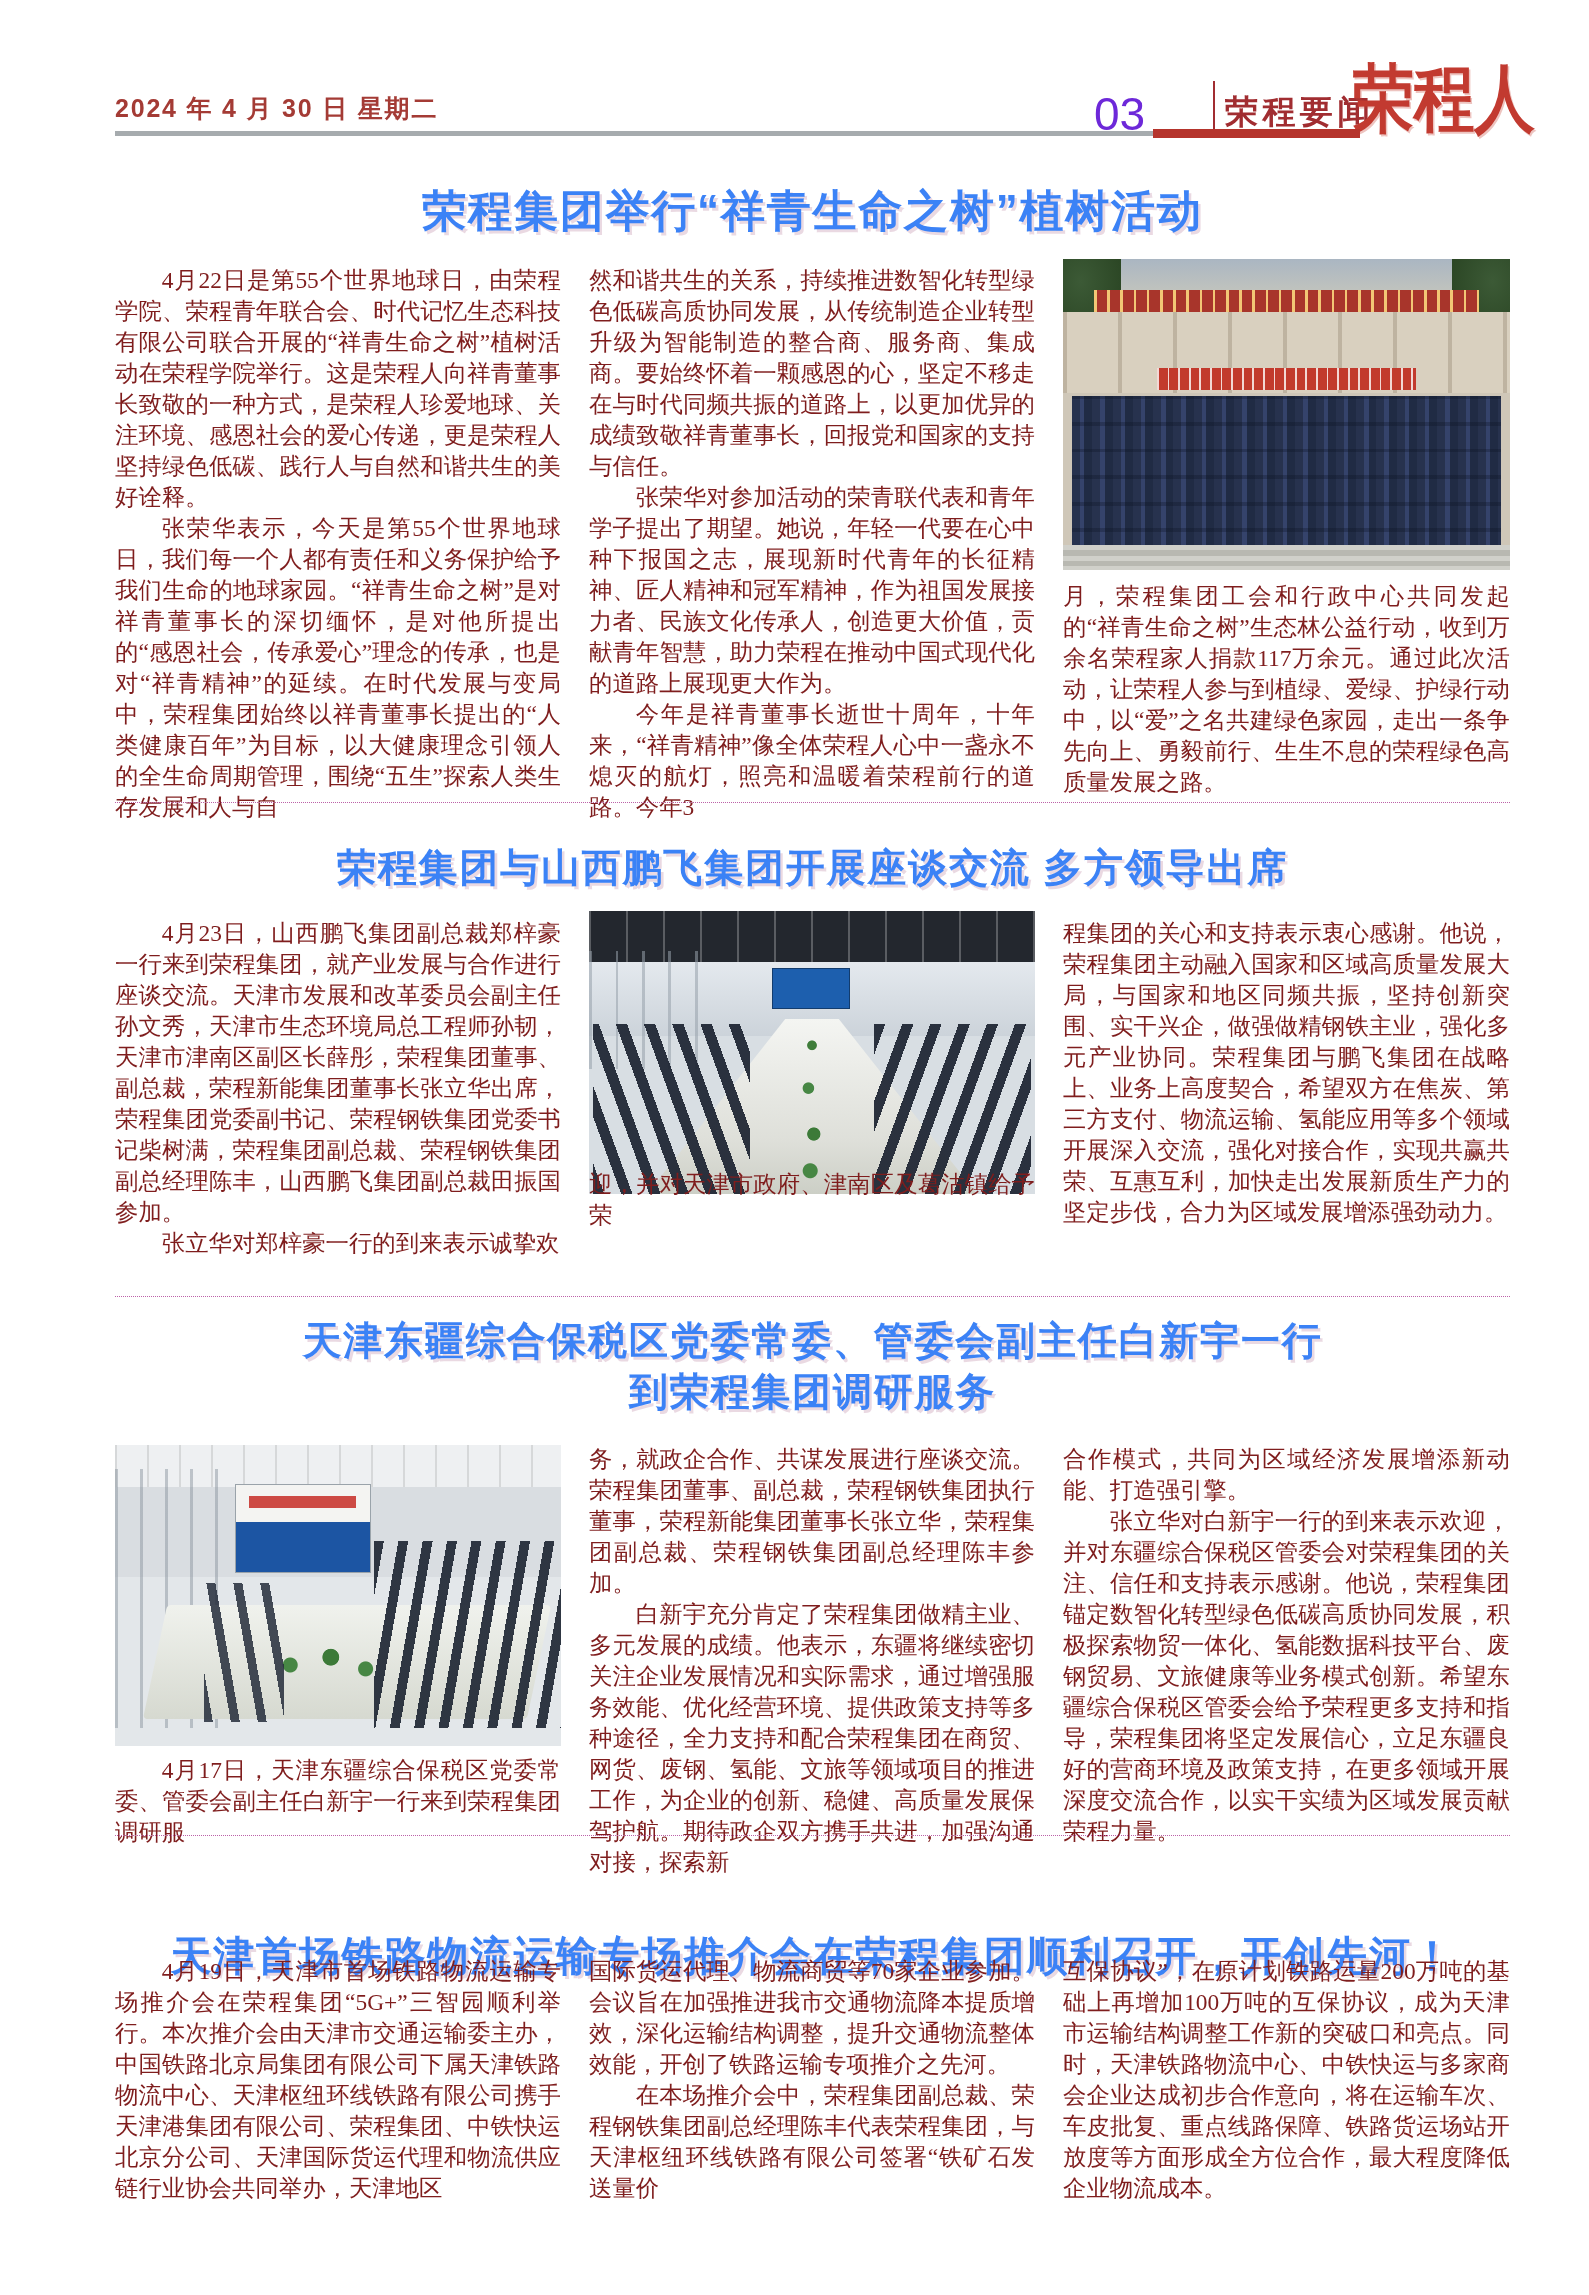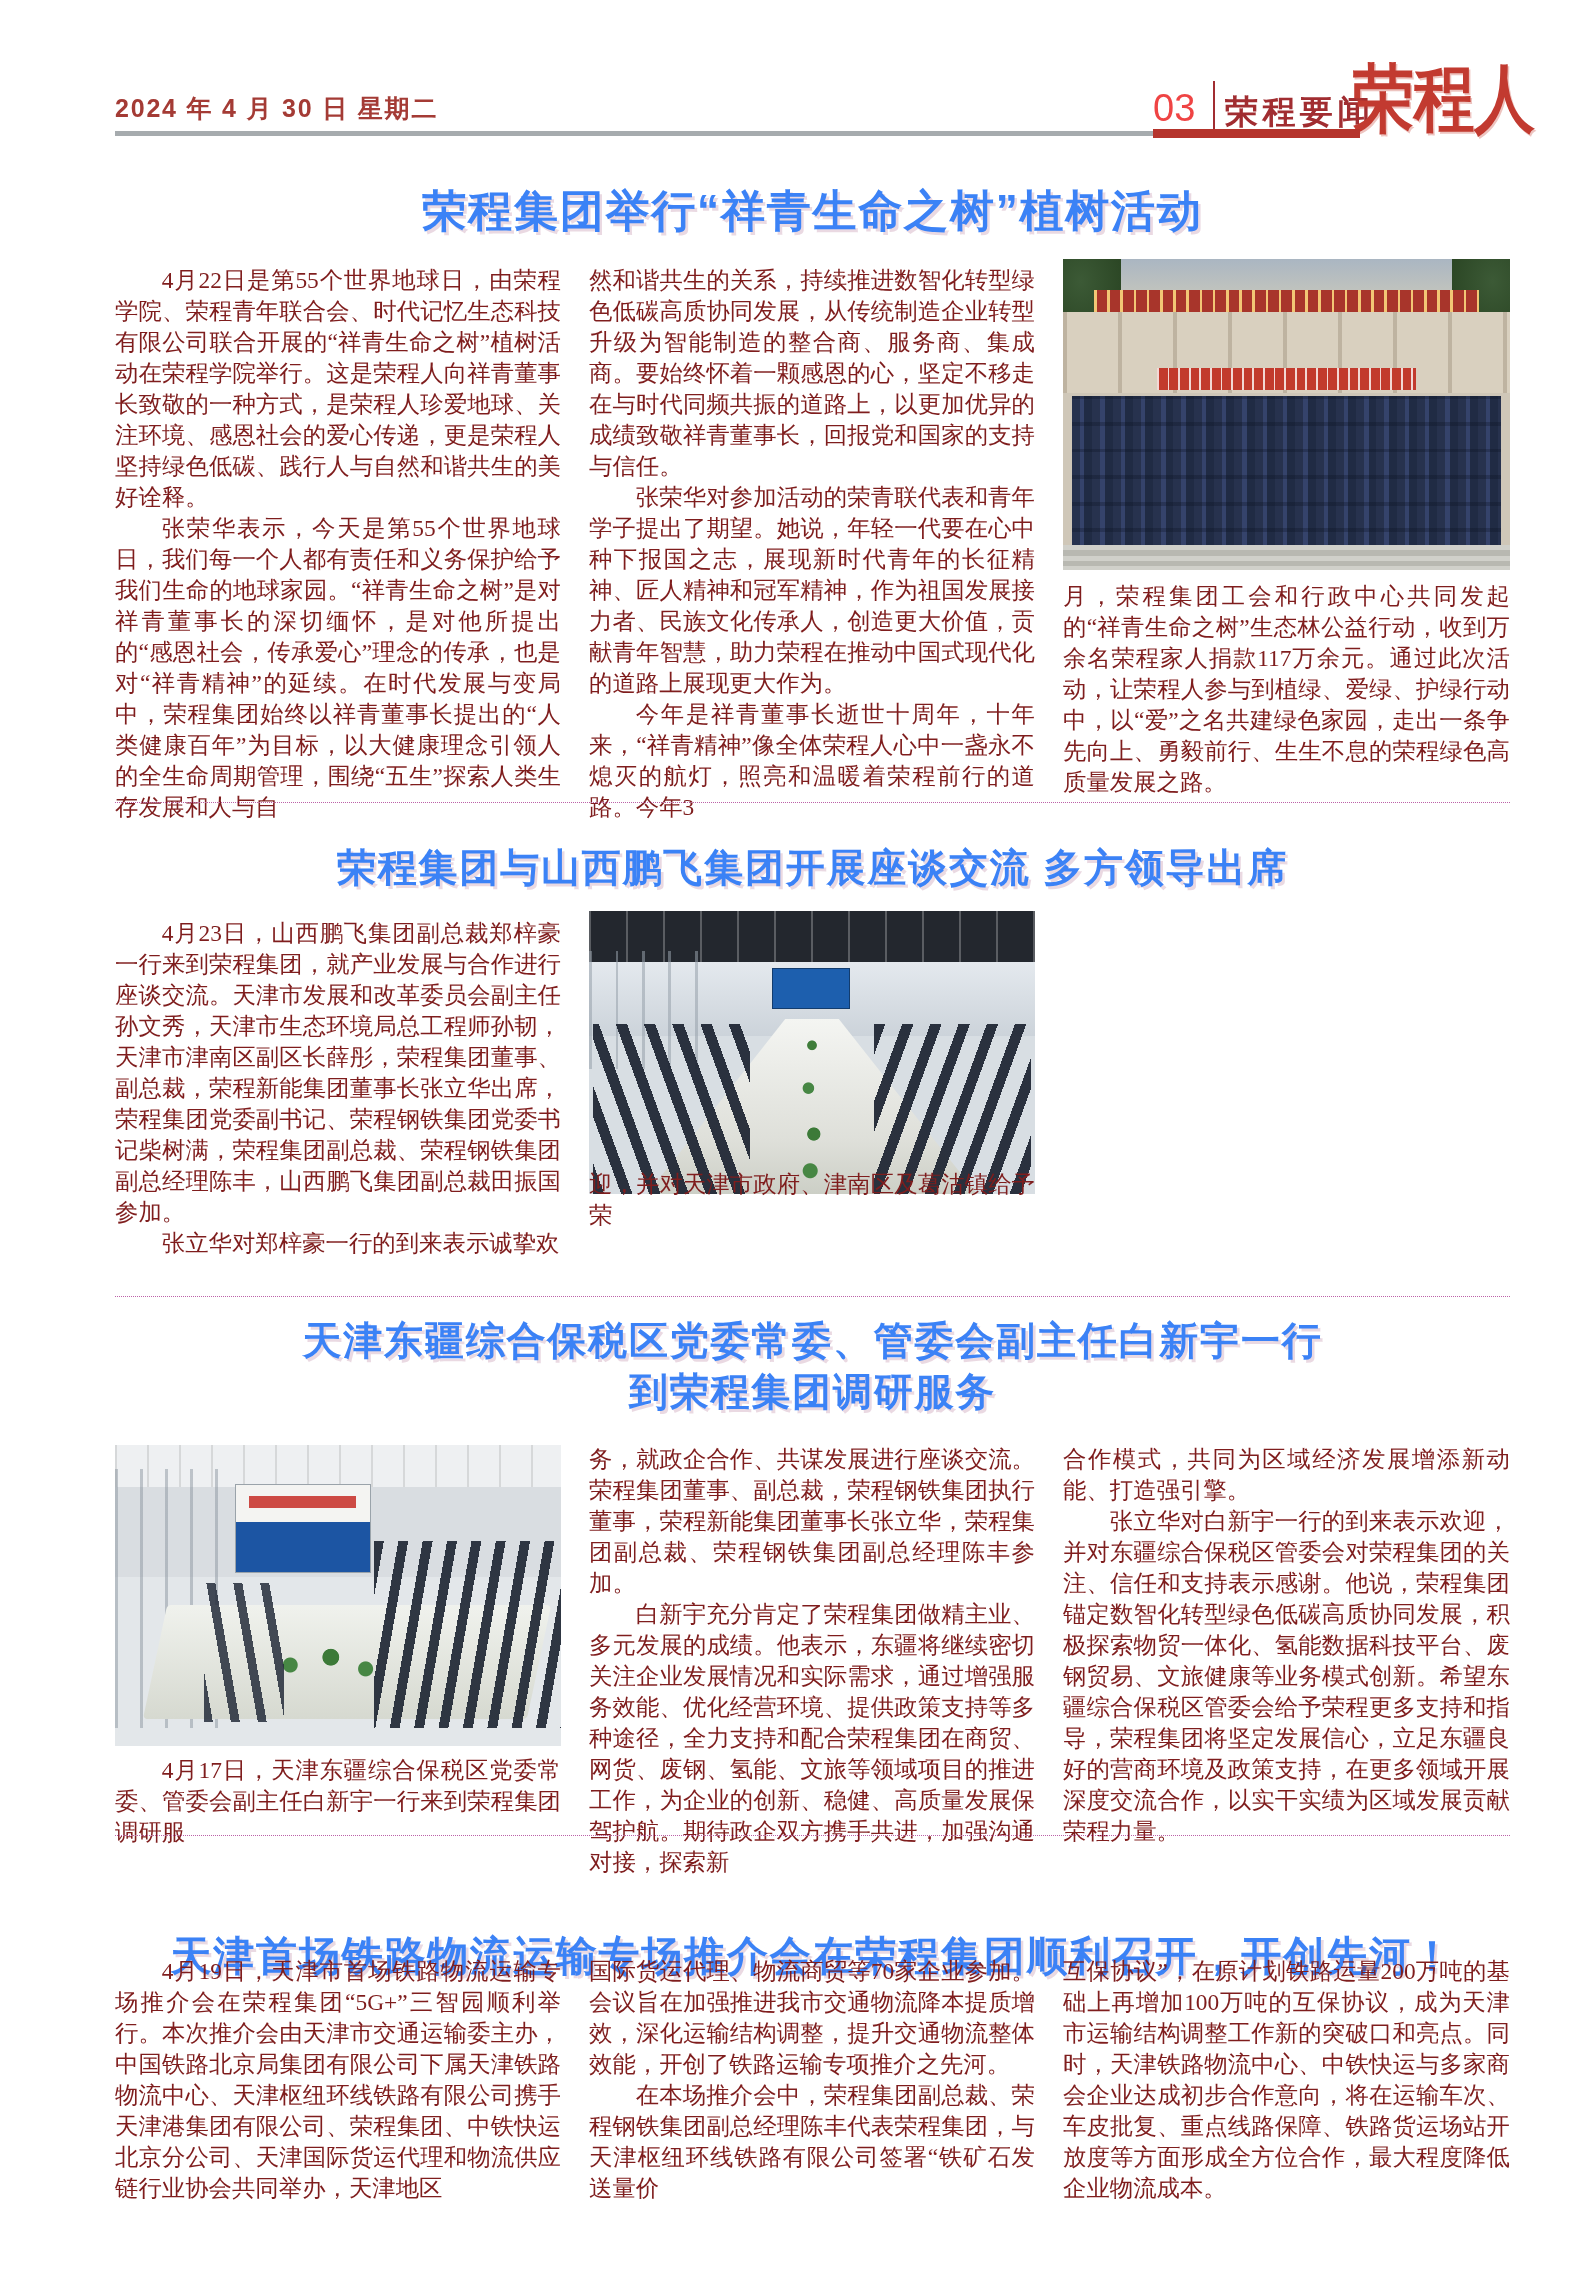--- a/index.html
+++ b/index.html
@@ -1,22 +1,22 @@
 <!DOCTYPE html>
 <html style="font-size:14px"><head>
 <meta charset="utf-8">
 <style>
   html,body{margin:0;padding:0;background:#ffffff;}
   .page{position:relative;width:1589px;height:2295px;background:#ffffff;overflow:hidden;
         font-family:"Liberation Serif","DejaVu Serif",serif;}
   
   .hdr-date{position:absolute;left:115px;top:92px;font-family:"Liberation Sans","DejaVu Sans",sans-serif;
             font-weight:bold;font-size:25px;letter-spacing:1.8px;color:#a43b35;}
-  .hdr-pageno{position:absolute;left:1153px;top:87px;font-family:"Liberation Sans","DejaVu Sans",sans-serif;
-            font-weight:300;font-size:38px;color:#ef4444;}
+  .hdr-pageno{position:absolute;left:1094px;top:87px;font-family:"Liberation Sans","DejaVu Sans",sans-serif;
+            font-weight:300;font-size:46px;color:#6d28d9;}
   .hdr-vrule{position:absolute;left:1213px;top:81px;width:1.8px;height:57px;background:#a12d31;}
   .hdr-section{position:absolute;left:1225px;top:90px;font-family:"Liberation Sans","DejaVu Sans",sans-serif;
             font-weight:900;font-size:33px;letter-spacing:4.4px;color:#a12d31;}
   .hdr-masthead{position:absolute;left:1353px;top:62px;font-size:74px;line-height:1;font-weight:900;
             color:#c23a30;transform:scaleX(.82);transform-origin:left top;
             text-shadow:1.8px 1.8px 0 rgba(194,58,48,.30);}
   .rule-gray{position:absolute;left:115px;top:131px;width:1038px;height:5.3px;background:#a6abae;}
   .rule-red{position:absolute;left:1153px;top:129px;width:207px;height:8.8px;background:#b5342c;}
   
   .title{position:absolute;left:115px;width:1395px;text-align:center;
@@ -147,20 +147,23 @@
     <div class="ph-layer p2-table"></div>
     <div class="ph-layer p2-plants"></div>
     <div class="ph-layer p2-people-l"></div>
     <div class="ph-layer p2-people-r"></div>
   </div>
 
   <div class="col" style="left:589px;top:1156px;margin-top:13px;">
     <p>迎，并对天津市政府、津南区及葛沽镇给予荣</p>
   </div>
 
+  <div class="col" style="left:1063px;top:918px;width:447px;">
+    <p>程集团的关心和支持表示衷心感谢。他说，荣程集团主动融入国家和区域高质量发展大局，与国家和地区同频共振，坚持创新突围、实干兴企，做强做精钢铁主业，强化多元产业协同。荣程集团与鹏飞集团在战略上、业务上高度契合，希望双方在焦炭、第三方支付、物流运输、氢能应用等多个领域开展深入交流，强化对接合作，实现共赢共荣、互惠互利，加快走出发展新质生产力的坚定步伐，合力为区域发展增添强劲动力。</p>
+  </div>
 
   <div class="sep" style="top:1296px;"></div>
 
   <div class="title t3">
     <span class="tl">天津东疆综合保税区党委常委、管委会副主任白新宇一行</span>
     <span class="tl">到荣程集团调研服务</span>
   </div>
 
   <div class="photo" style="left:115px;top:1445px;width:446px;height:301px;background:#e3e7ea;">
     <div class="ph-layer p3-ceiling"></div>

